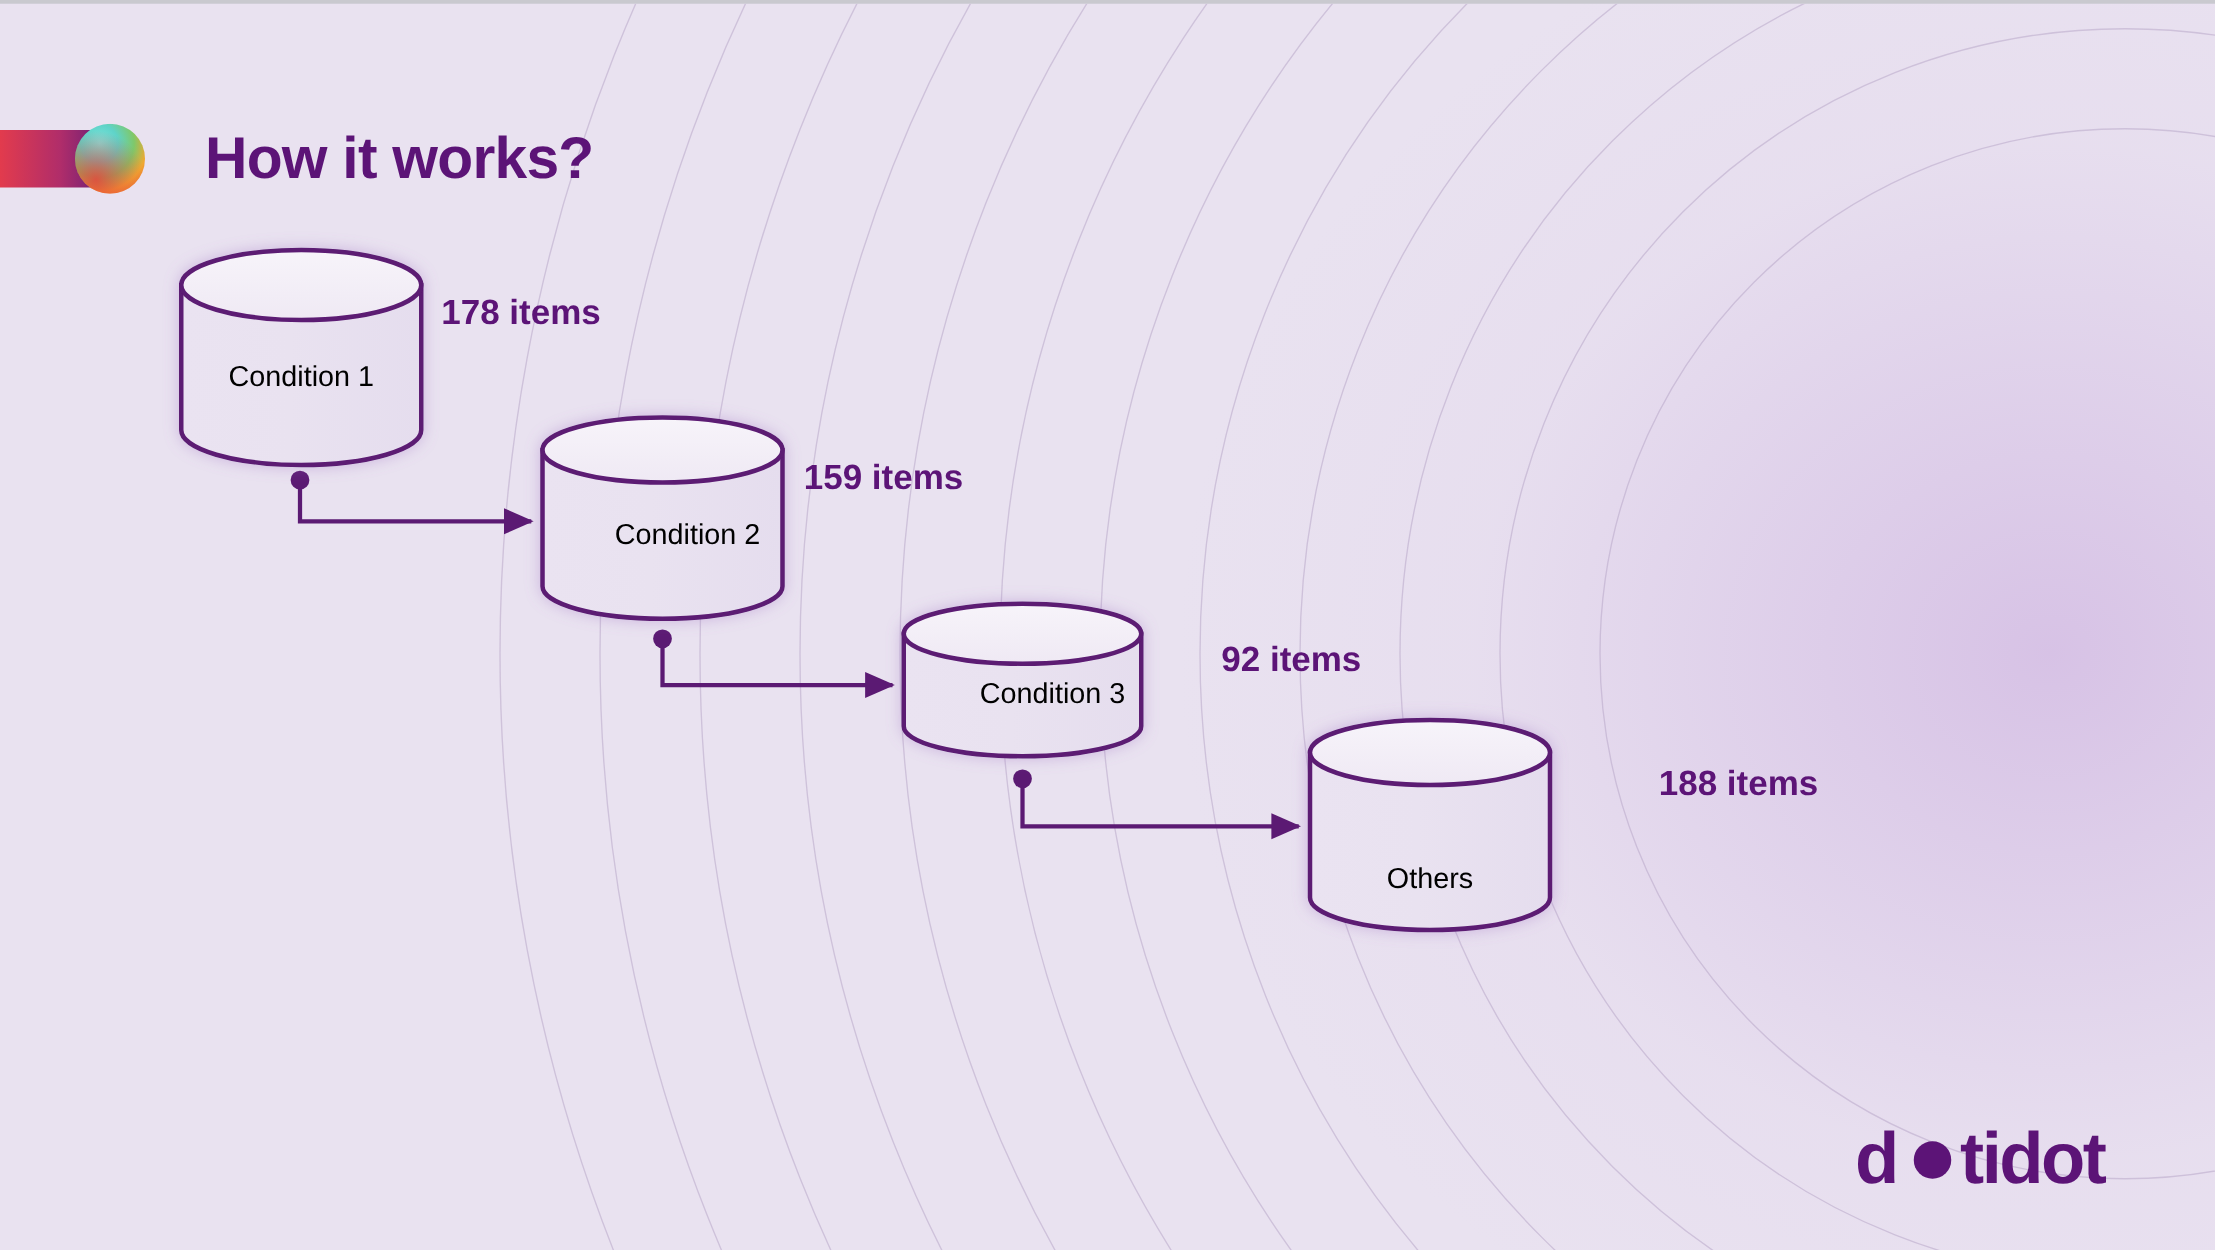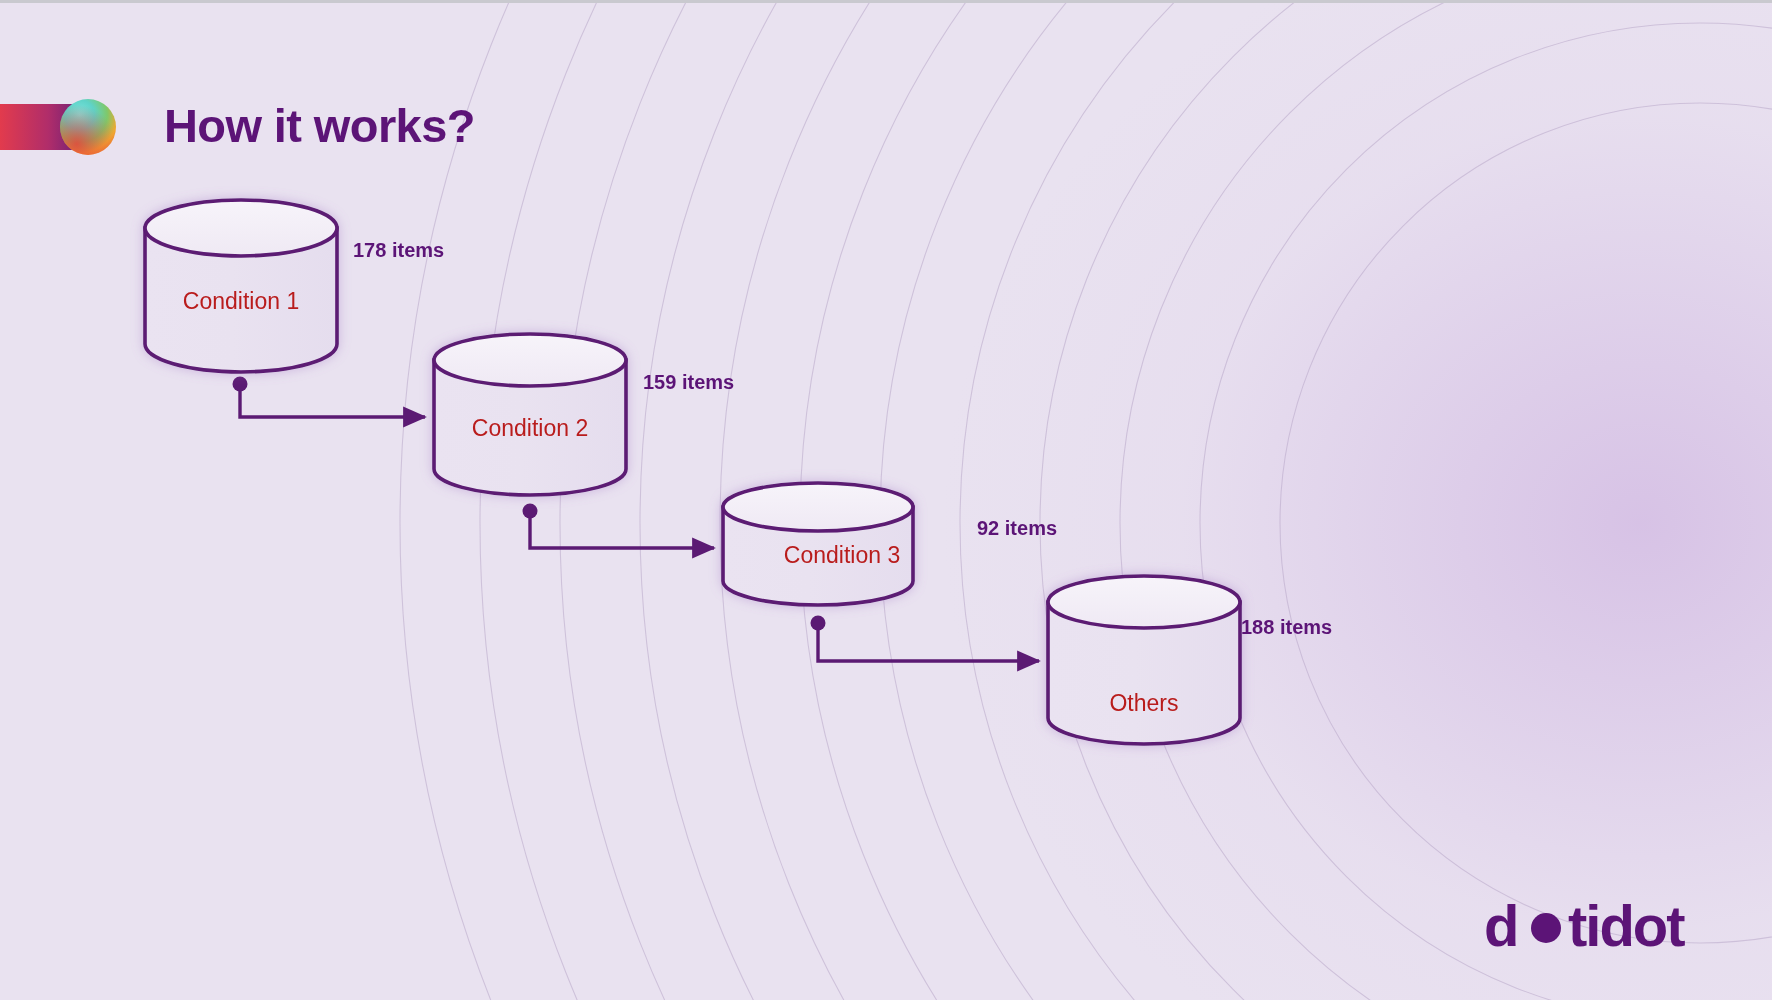--- a/index.html
+++ b/index.html
@@ -56,30 +56,30 @@
     margin-left: 12px;
   }
 
   
   #diagram {
     position: absolute;
     inset: 0;
   }
   .cyl-label {
     position: absolute;
-    color: #b91c1c;
+    color: #000000;
     font-size: 23px;
     white-space: nowrap;
     transform: translate(-50%, -50%);
     pointer-events: none;
   }
   .count-label {
     position: absolute;
     color: #5c1477;
-    font-size: 20px;
+    font-size: 28px;
     font-weight: bold;
     white-space: nowrap;
     transform: translateY(-50%);
   }
 
   
   #logo {
     position: absolute;
     right: 42px;
     bottom: 42px;
@@ -183,28 +183,28 @@
         <ellipse cx="818" cy="504" rx="95" ry="24" fill="url(#topGrad)" stroke="#5b1a73" stroke-width="3.6"></ellipse>
       </g>
 
       <g filter="url(#softGlow)">
         <path d="M 1048 599 L 1048 715 A 96 26 0 0 0 1240 715 L 1240 599 Z" fill="url(#bodyGrad)" stroke="#5b1a73" stroke-width="3.6"></path>
         <ellipse cx="1144" cy="599" rx="96" ry="26" fill="url(#topGrad)" stroke="#5b1a73" stroke-width="3.6"></ellipse>
       </g>
     </svg>
 
     <div class="cyl-label" style="left:241px; top:298px;">Condition 1</div>
-    <div class="cyl-label" style="left:530px; top:425px;">Condition 2</div>
+    <div class="cyl-label" style="left:550px; top:425px;">Condition 2</div>
     <div class="cyl-label" style="left:842px; top:552px;">Condition 3</div>
     <div class="cyl-label" style="left:1144px; top:700px;">Others</div>
 
     <div class="count-label" style="left:353px; top:247px;">178 items</div>
     <div class="count-label" style="left:643px; top:379px;text-align:center;">159 items</div>
     <div class="count-label" style="left:933px; top:525px;margin-left:44px;">92 items</div>
-    <div class="count-label" style="left:1241px; top:624px;">188 items</div>
+    <div class="count-label" style="left:1327px; top:624px;">188 items</div>
   </div>
 
   <div id="logo">
     <svg width="246" height="62" viewBox="0 0 246 62">
       <text x="0" y="50" font-family="Liberation Sans, sans-serif" font-size="58" font-weight="bold" fill="#5c1477" letter-spacing="-2">d</text>
       <circle cx="62" cy="32" r="15" fill="#5c1477"></circle>
       <text x="84" y="50" font-family="Liberation Sans, sans-serif" font-size="58" font-weight="bold" fill="#5c1477" letter-spacing="-2">tidot</text>
     </svg>
   </div>
 

